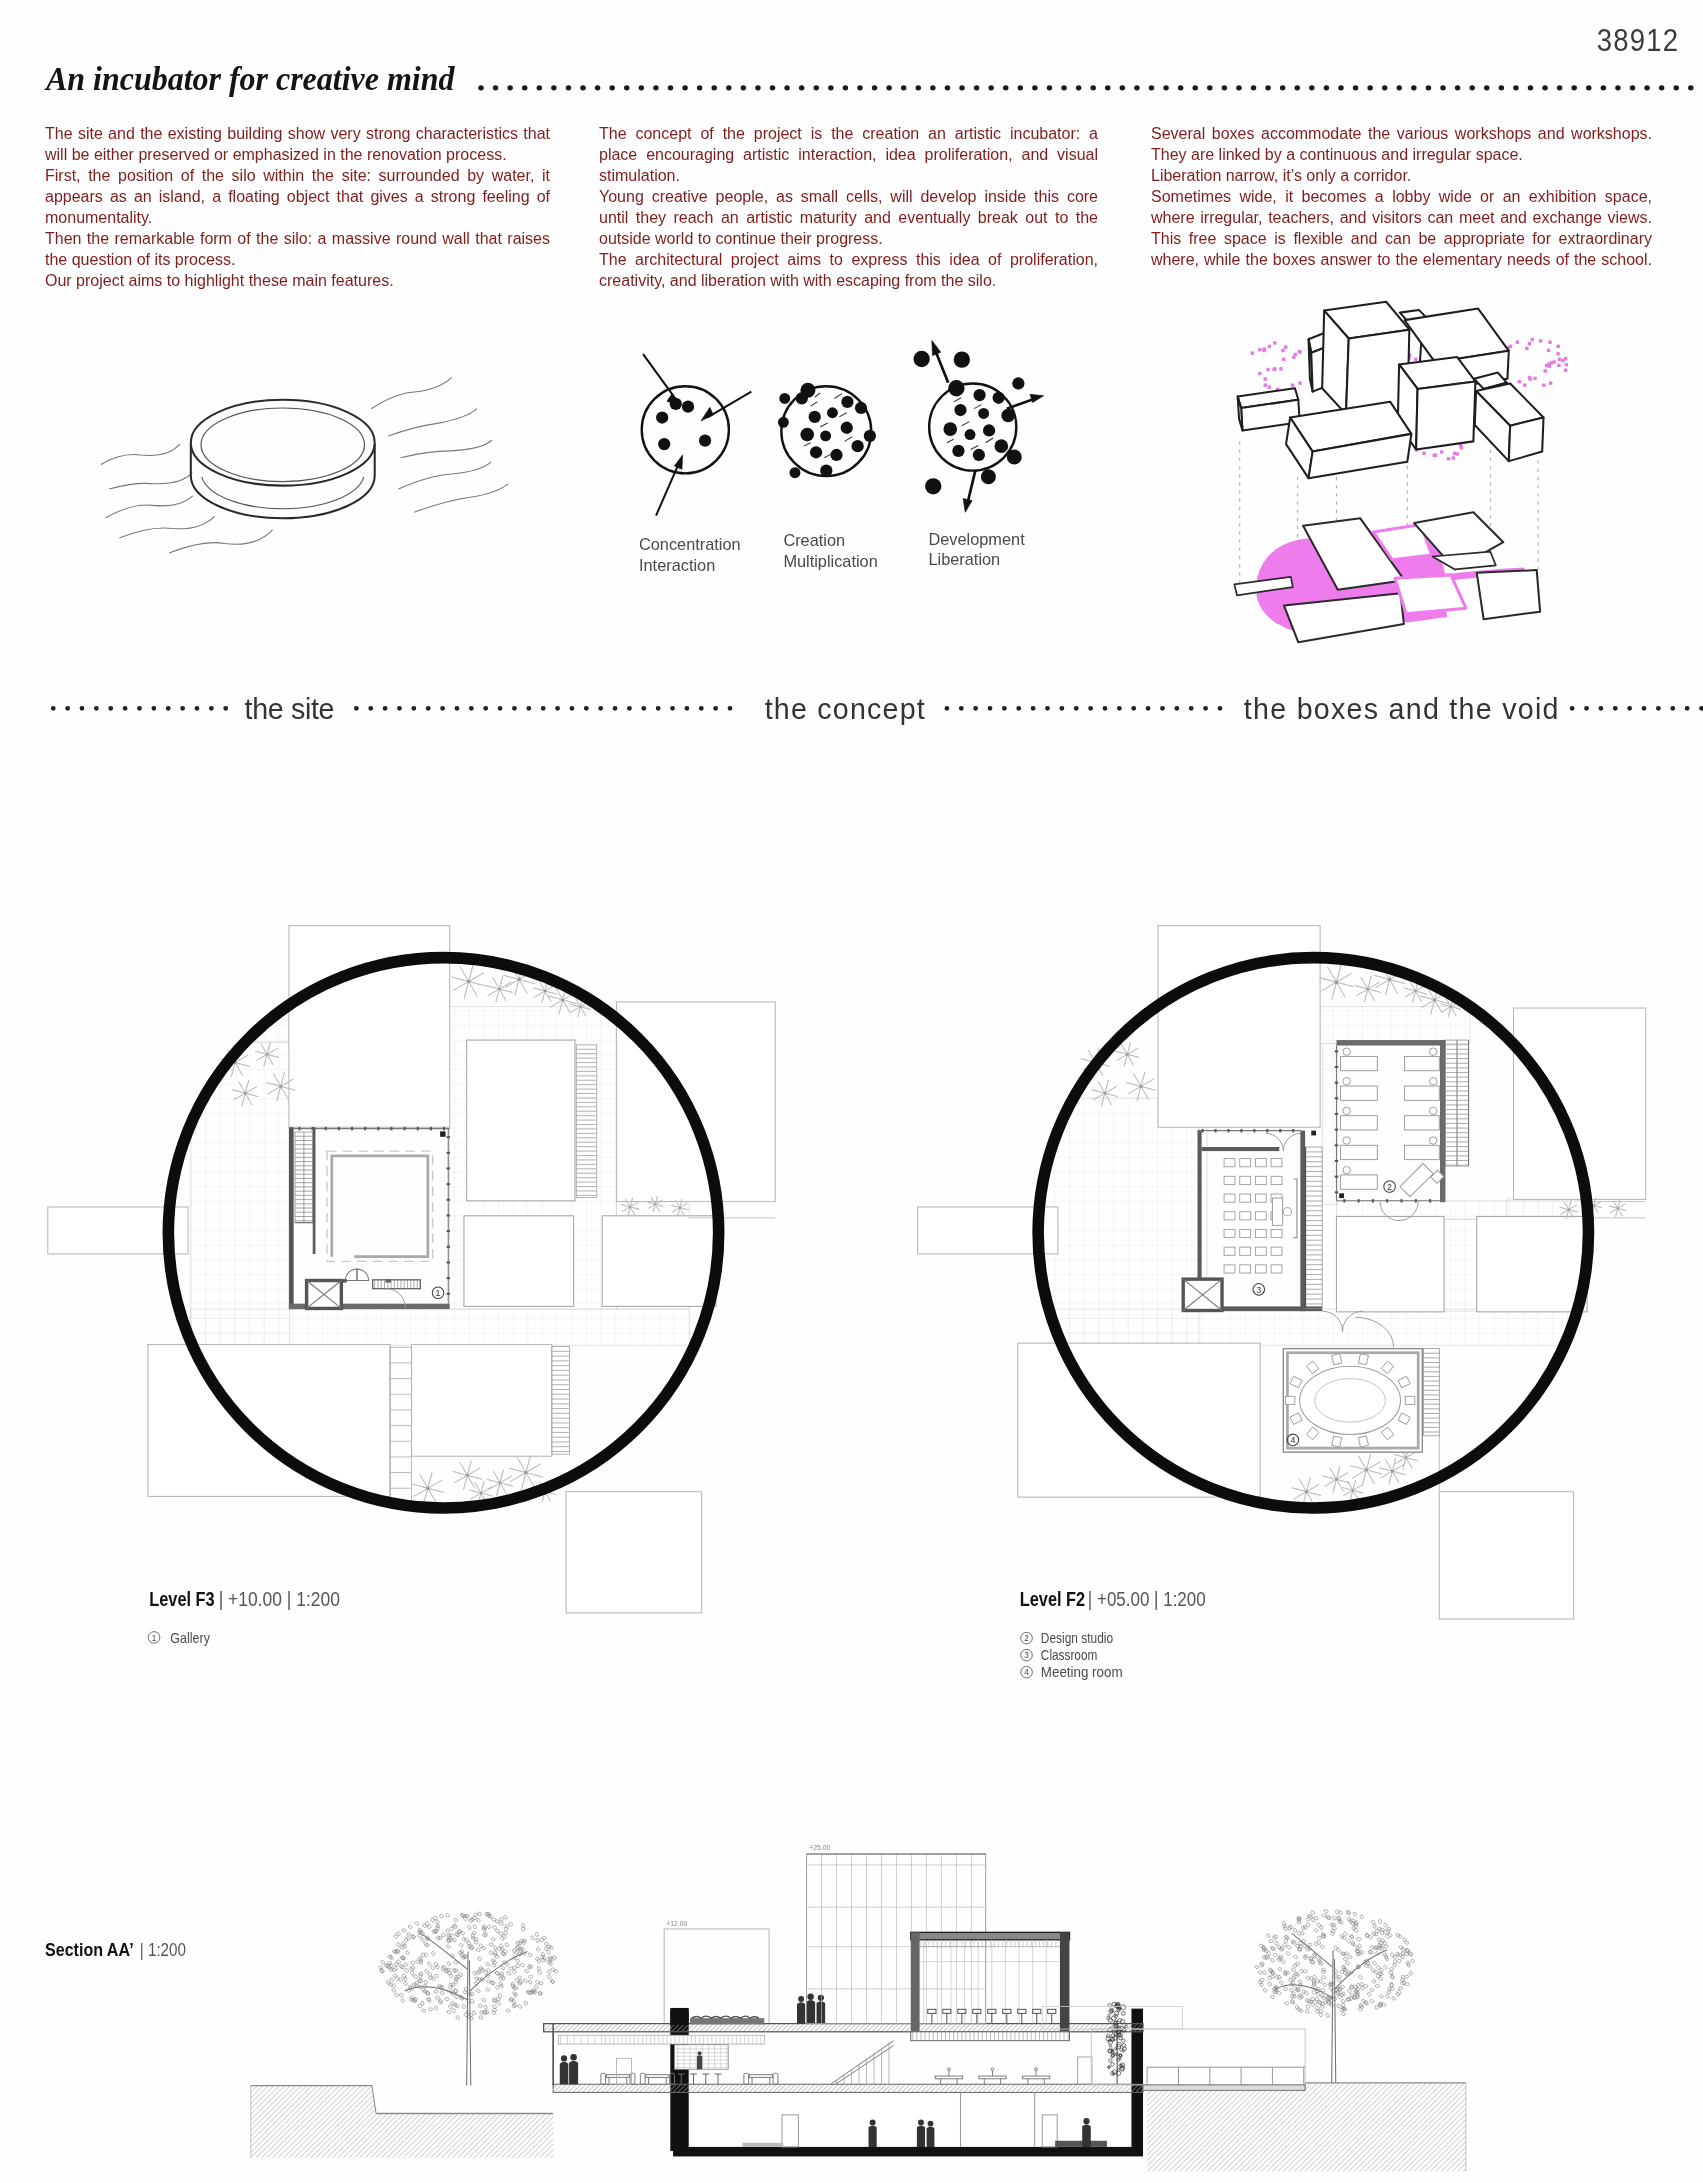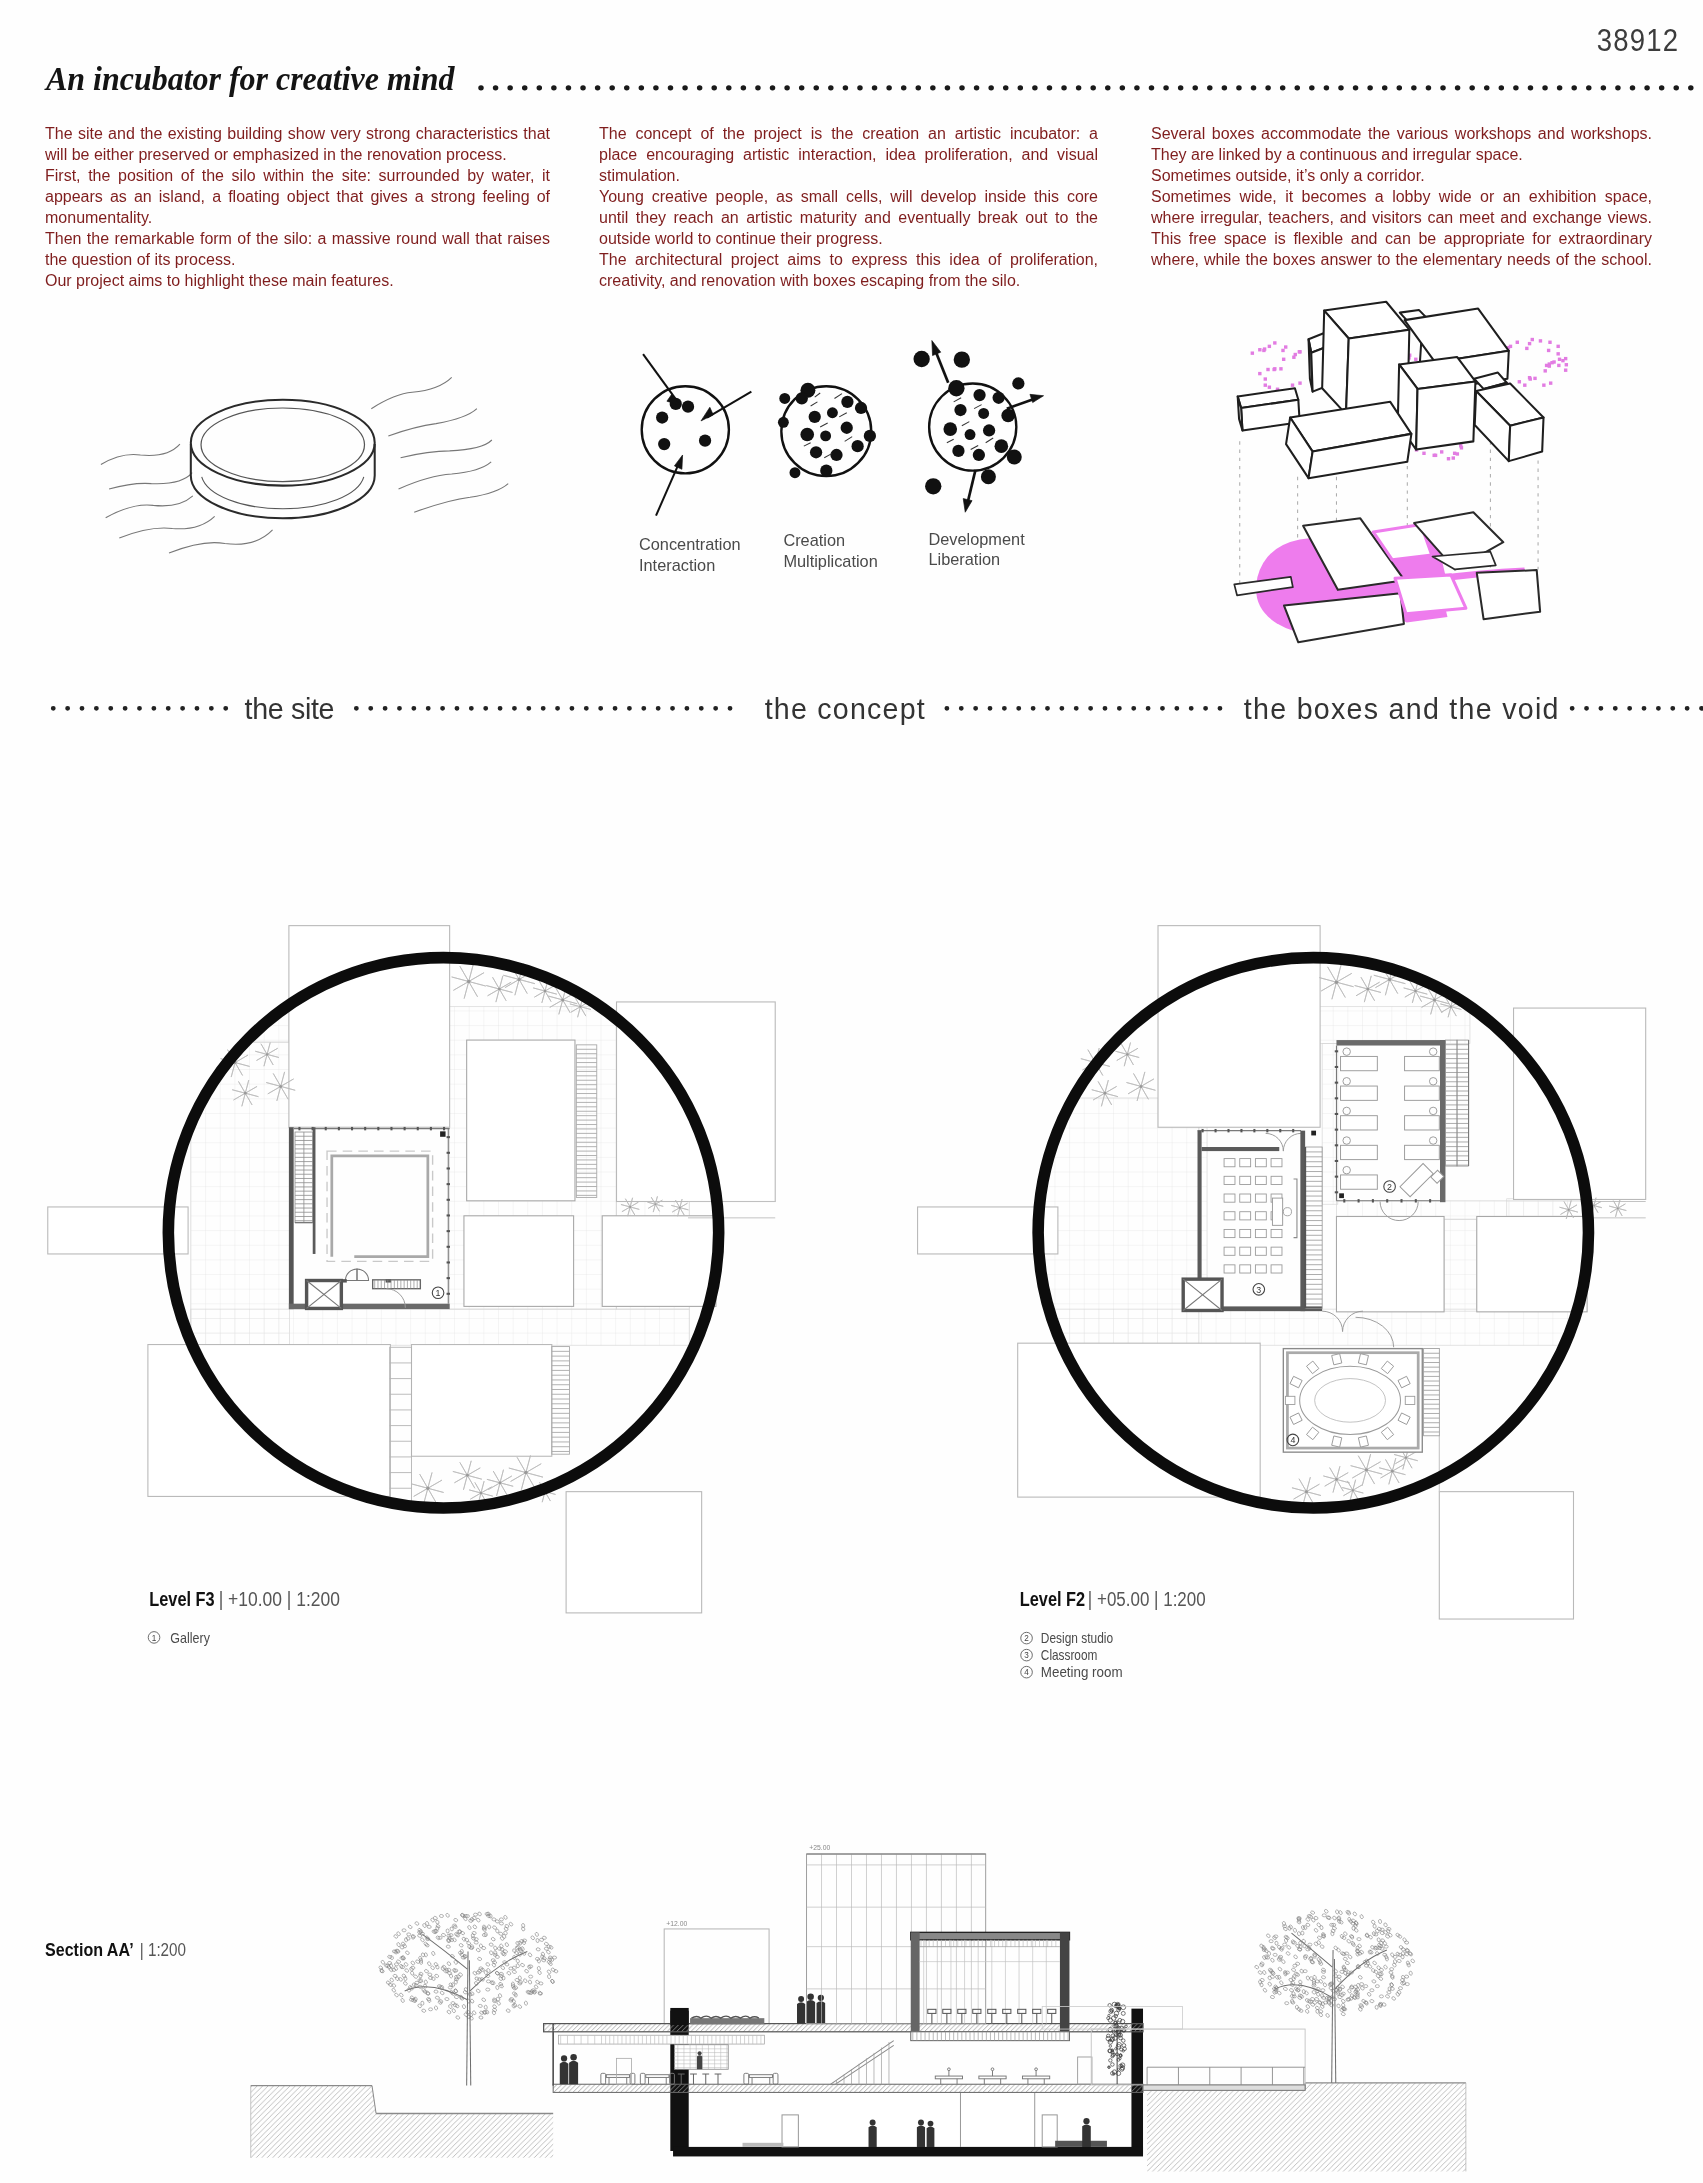--- a/index.html
+++ b/index.html
@@ -26,27 +26,27 @@
 </div>
 
 <div class="col" style="left:599px;width:499px">
 <div class="j">The concept of the project is the creation an artistic incubator: a</div>
 <div class="j">place encouraging artistic interaction, idea proliferation, and visual</div>
 <div>stimulation.</div>
 <div class="j">Young creative people, as small cells, will develop inside this core</div>
 <div class="j">until they reach an artistic maturity and eventually break out to the</div>
 <div>outside world to continue their progress.</div>
 <div class="j">The architectural project aims to express this idea of proliferation,</div>
-<div>creativity, and renovation with boxes escaping from the silo.</div>
+<div>creativity, and liberation with with escaping from the silo.</div>
 </div>
 
 <div class="col" style="left:1151px;width:501px">
 <div class="j">Several boxes accommodate the various workshops and workshops.</div>
 <div>They are linked by a continuous and irregular space.</div>
-<div>Sometimes outside, it’s only a corridor.</div>
+<div>Liberation narrow, it’s only a corridor.</div>
 <div class="j">Sometimes wide, it becomes a lobby wide or an exhibition space,</div>
 <div class="j">where irregular, teachers, and visitors can meet and exchange views.</div>
 <div class="j">This free space is flexible and can be appropriate for extraordinary</div>
 <div class="j">where, while the boxes answer to the elementary needs of the school.</div>
 </div>
 <svg width="1703" height="2183" viewBox="0 0 2500 3205">
 <defs>
 <pattern id="grid" width="21.5" height="21.5" patternUnits="userSpaceOnUse">
 <path d="M21.5 0H0V21.5" fill="none" stroke="#e3e3e3" stroke-width="1"></path>
 </pattern>

